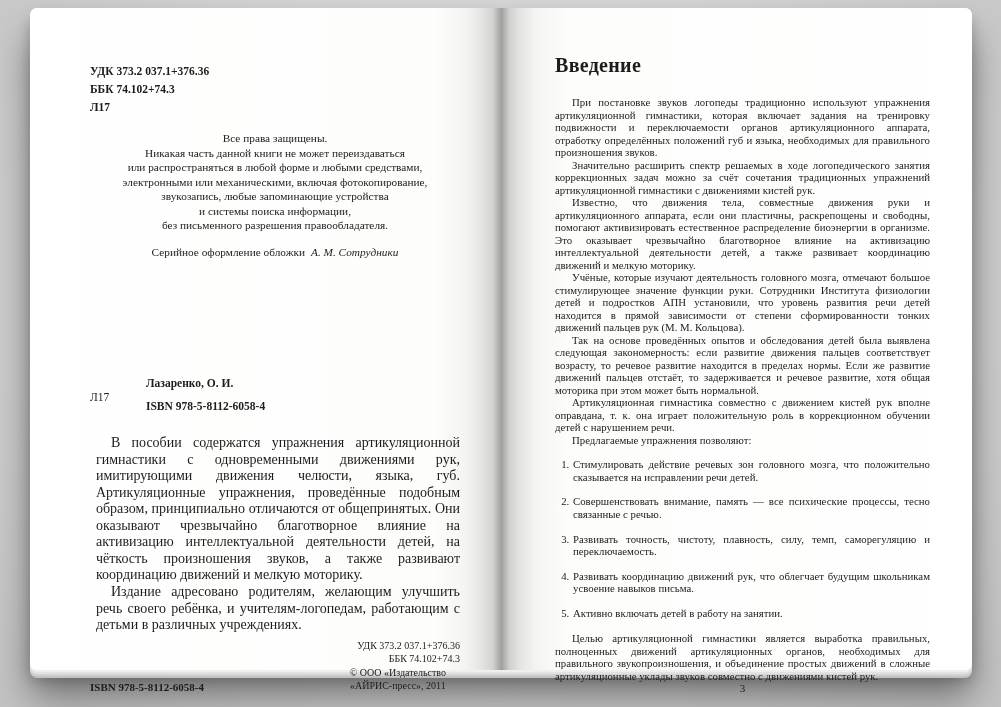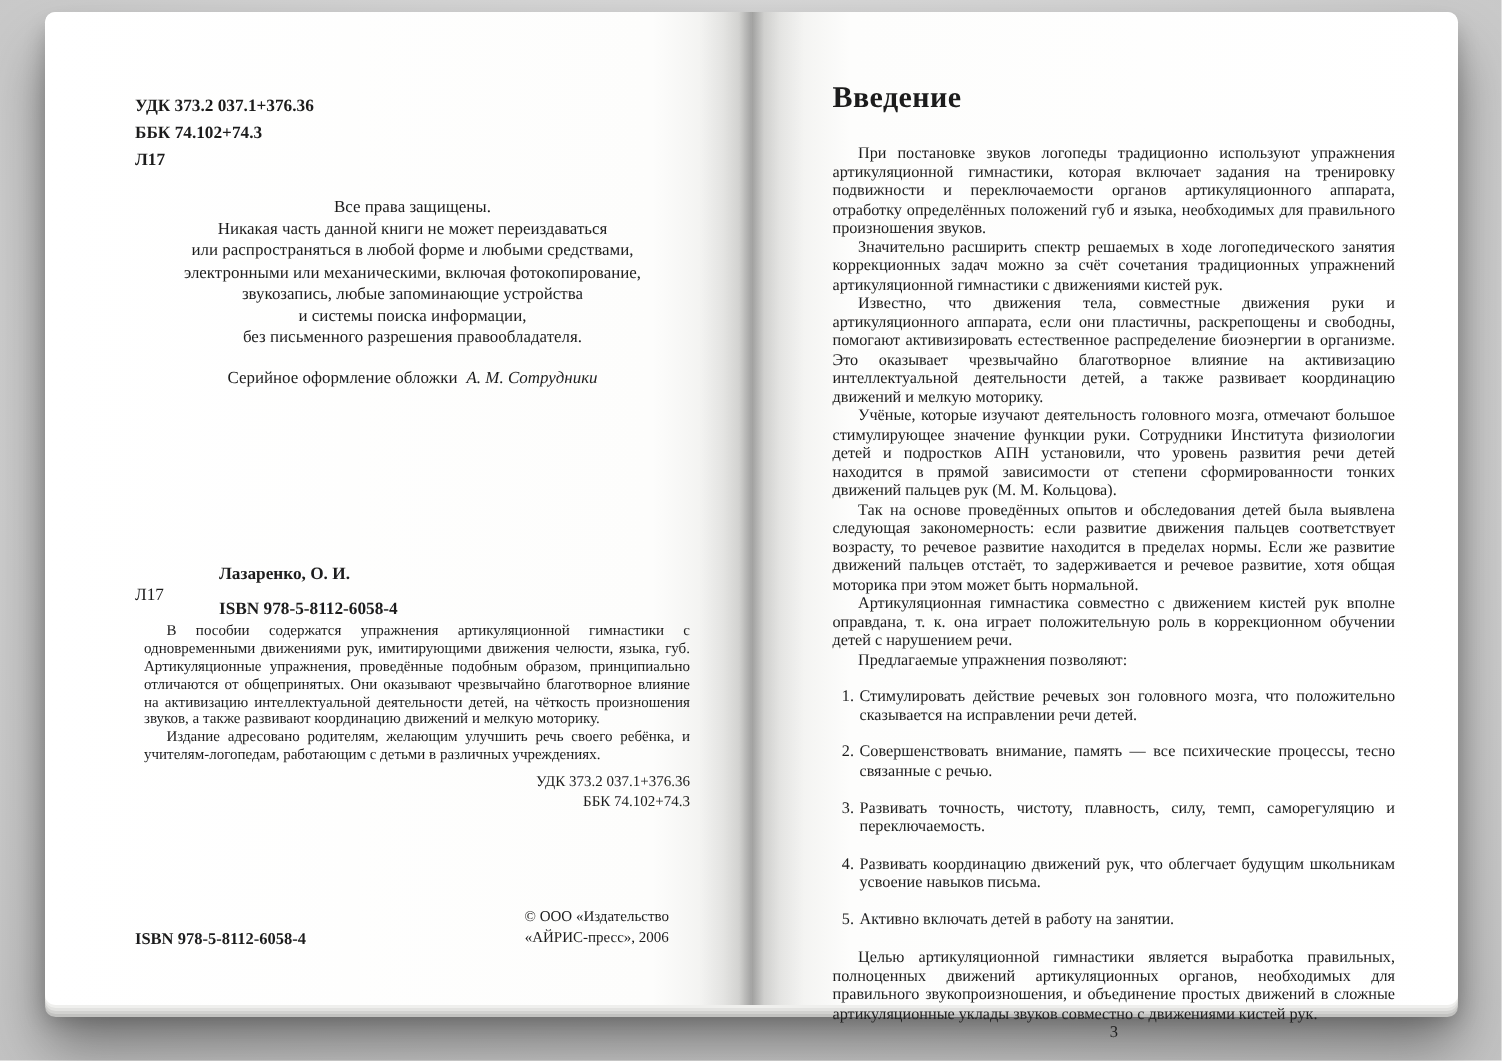--- a/index.html
+++ b/index.html
@@ -47,21 +47,21 @@
     white-space:pre-line;
   }
   .series{margin-top:13px;text-align:center;font-size:11.3px;}
   .series .it{font-style:italic;margin-left:6px;}
   .catalog{margin-top:118px;display:flex;font-size:11.5px;line-height:1.25;}
   .cat-code{width:42px;flex:none;font-weight:normal;margin-top:14px;}
   .cat-body{flex:1;}
   .cat-author{font-weight:bold;text-indent:14px;}
   .cat-desc{text-align:justify;}
   .cat-isbn{font-weight:bold;margin-top:9px;text-indent:14px;}
-  .annotation{margin-top:2px;font-size:10px;line-height:1.18;padding-left:6px;}
+  .annotation{margin-top:22px;font-size:14px;line-height:1.18;padding-left:6px;}
   .annotation p{margin:0;text-align:justify;text-indent:15px;}
   .udk-right{margin-top:5px;text-align:right;font-size:10px;line-height:1.35;white-space:pre-line;}
   .bottom-row{margin-top:auto;display:flex;align-items:flex-end;justify-content:space-between;}
   .isbn-bottom{font-weight:bold;font-size:11px;}
   .copyright{font-size:10px;line-height:1.35;text-align:center;white-space:pre-line;margin-right:14px;}
   
   .title{margin:0;font-size:20px;font-weight:bold;letter-spacing:.3px;}
   .rule{height:5px;background:#8f8f8f;margin:7px 0 12px 0;}
   .body{margin:0;font-size:10.8px;line-height:1.16;text-align:justify;text-indent:17px;
         hyphens:auto;-webkit-hyphens:auto;}
@@ -107,21 +107,21 @@
         <p>В пособии содержатся упражнения артикуляционной гимнастики с одновременными движениями рук, имитирующими движения челюсти, языка, губ. Артикуляционные упражнения, проведённые подобным образом, принципиально отличаются от общепринятых. Они оказывают чрезвычайно благотворное влияние на активизацию интеллектуальной деятельности детей, на чёткость произношения звуков, а также развивают координацию движений и мелкую моторику.</p>
         <p>Издание адресовано родителям, желающим улучшить речь своего ребёнка, и учителям-логопедам, работающим с детьми в различных учреждениях.</p>
       </div>
 
       <div class="udk-right">УДК 373.2 037.1+376.36
 ББК 74.102+74.3</div>
 
       <div class="bottom-row">
         <div class="isbn-bottom">ISBN 978-5-8112-6058-4</div>
         <div class="copyright">© ООО «Издательство
-«АЙРИС-пресс», 2006</div>
+«АЙРИС-пресс», 2011</div>
       </div>
     </div>
 
     <div class="page page-right" lang="ru">
       <h1 class="title">Введение</h1>
       <div class="rule"></div>
 
       <p class="body">При постановке звуков логопеды традиционно используют упражнения артикуляционной гимнастики, которая включает задания на тренировку подвижности и переключаемости органов артикуляционного аппарата, отработку определённых положений губ и языка, необходимых для правильного произношения звуков.</p>
       <p class="body">Значительно расширить спектр решаемых в ходе логопедического занятия коррекционных задач можно за счёт сочетания традиционных упражнений артикуляционной гимнастики с движениями кистей рук.</p>
       <p class="body">Известно, что движения тела, совместные движения руки и артикуляционного аппарата, если они пластичны, раскрепощены и свободны, помогают активизировать естественное распределение биоэнергии в организме. Это оказывает чрезвычайно благотворное влияние на активизацию интеллектуальной деятельности детей, а также развивает координацию движений и мелкую моторику.</p>

